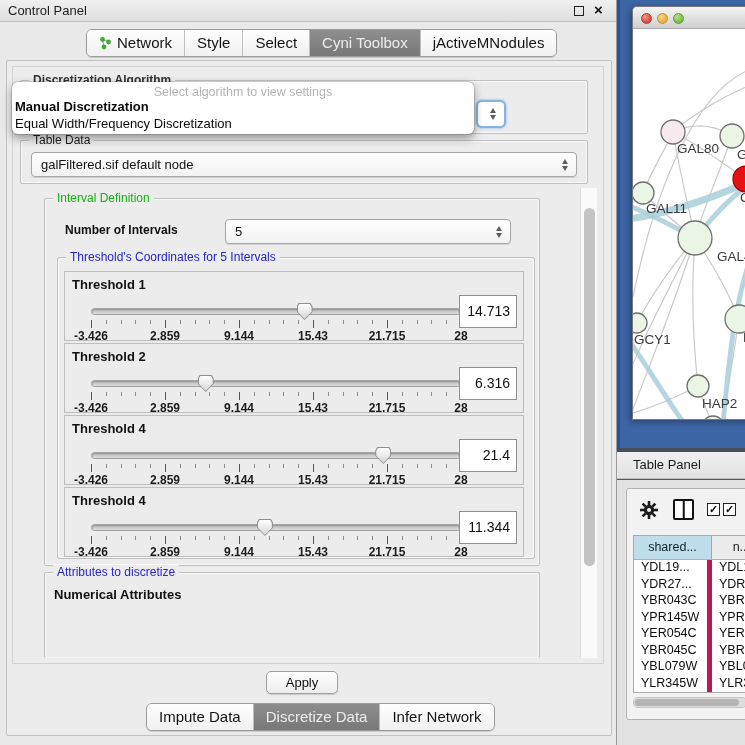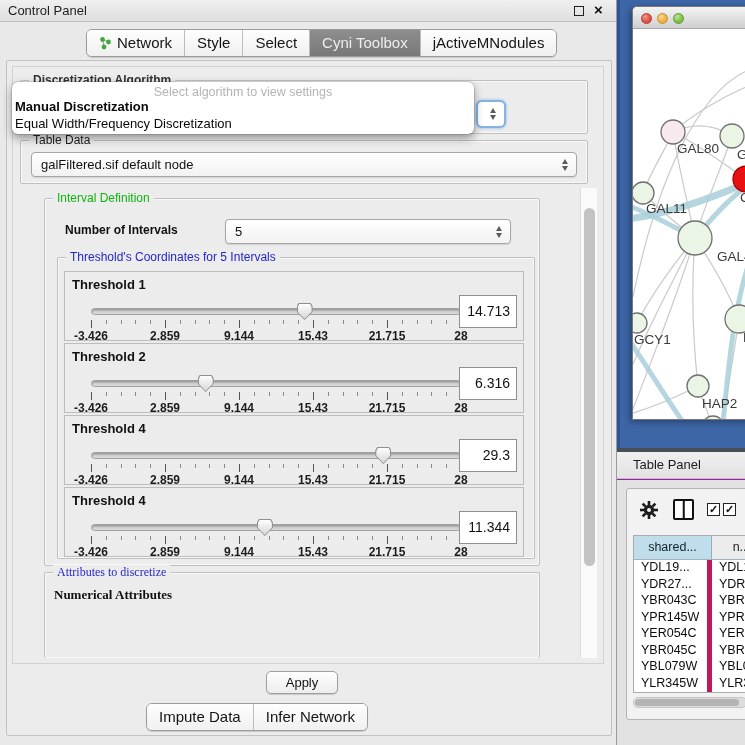--- a/index.html
+++ b/index.html
@@ -316,21 +316,21 @@
                   </div>
       <div class="scale-labels">
                     <span style="left: 0%;">-3.426</span>
                     <span style="left: 20%;">2.859</span>
                     <span style="left: 40%;">9.144</span>
                     <span style="left: 60%;">15.43</span>
                     <span style="left: 80%;">21.715</span>
                     <span style="left: 100%;">28</span>
                   </div>
     </div>
-    <div class="thr-value">29.3</div>
+    <div class="thr-value">21.4</div>
   </div>
 
   <div class="thr-box">
     <span class="thr-label">Threshold 4</span>
     <div class="slider-wrap">
       <div class="slider-track"></div>
       <div class="slider-thumb" style="left: calc(47% - 8px);"></div>
       <div class="ticks">
                     <div class="tick major" style="left: 0%;"></div>
                     <div class="tick" style="left: 4%;"></div>
@@ -367,31 +367,34 @@
                     <span style="left: 80%;">21.715</span>
                     <span style="left: 100%;">28</span>
                   </div>
     </div>
     <div class="thr-value">11.344</div>
   </div>
 </div>
         </div>
       </div>
 
-      <div class="groupbox" style="left:24px; top:384px; width:496px; height:86px; border-bottom:none;font-family:Liberation Serif, serif;">
+      <div class="groupbox" style="left:24px; top:384px; width:496px; height:86px; border-bottom:none;">
         <span class="legend blue">Attributes to discretize</span>
         <span class="attr-sub">Numerical Attributes</span>
       </div>
     </div>
 
     <div class="apply-btn">Apply</div>
 
     <div class="seg bottabs">
       <div class="tab">
           <span>Impute Data</span>
+        </div>
+      <div class="tab active">
+          <span>Discretize Data</span>
         </div>
       <div class="tab">
           <span>Infer Network</span>
         </div>
     </div>
   </div>
 
   <div class="desktop"></div>
 
   <div class="netwin">

